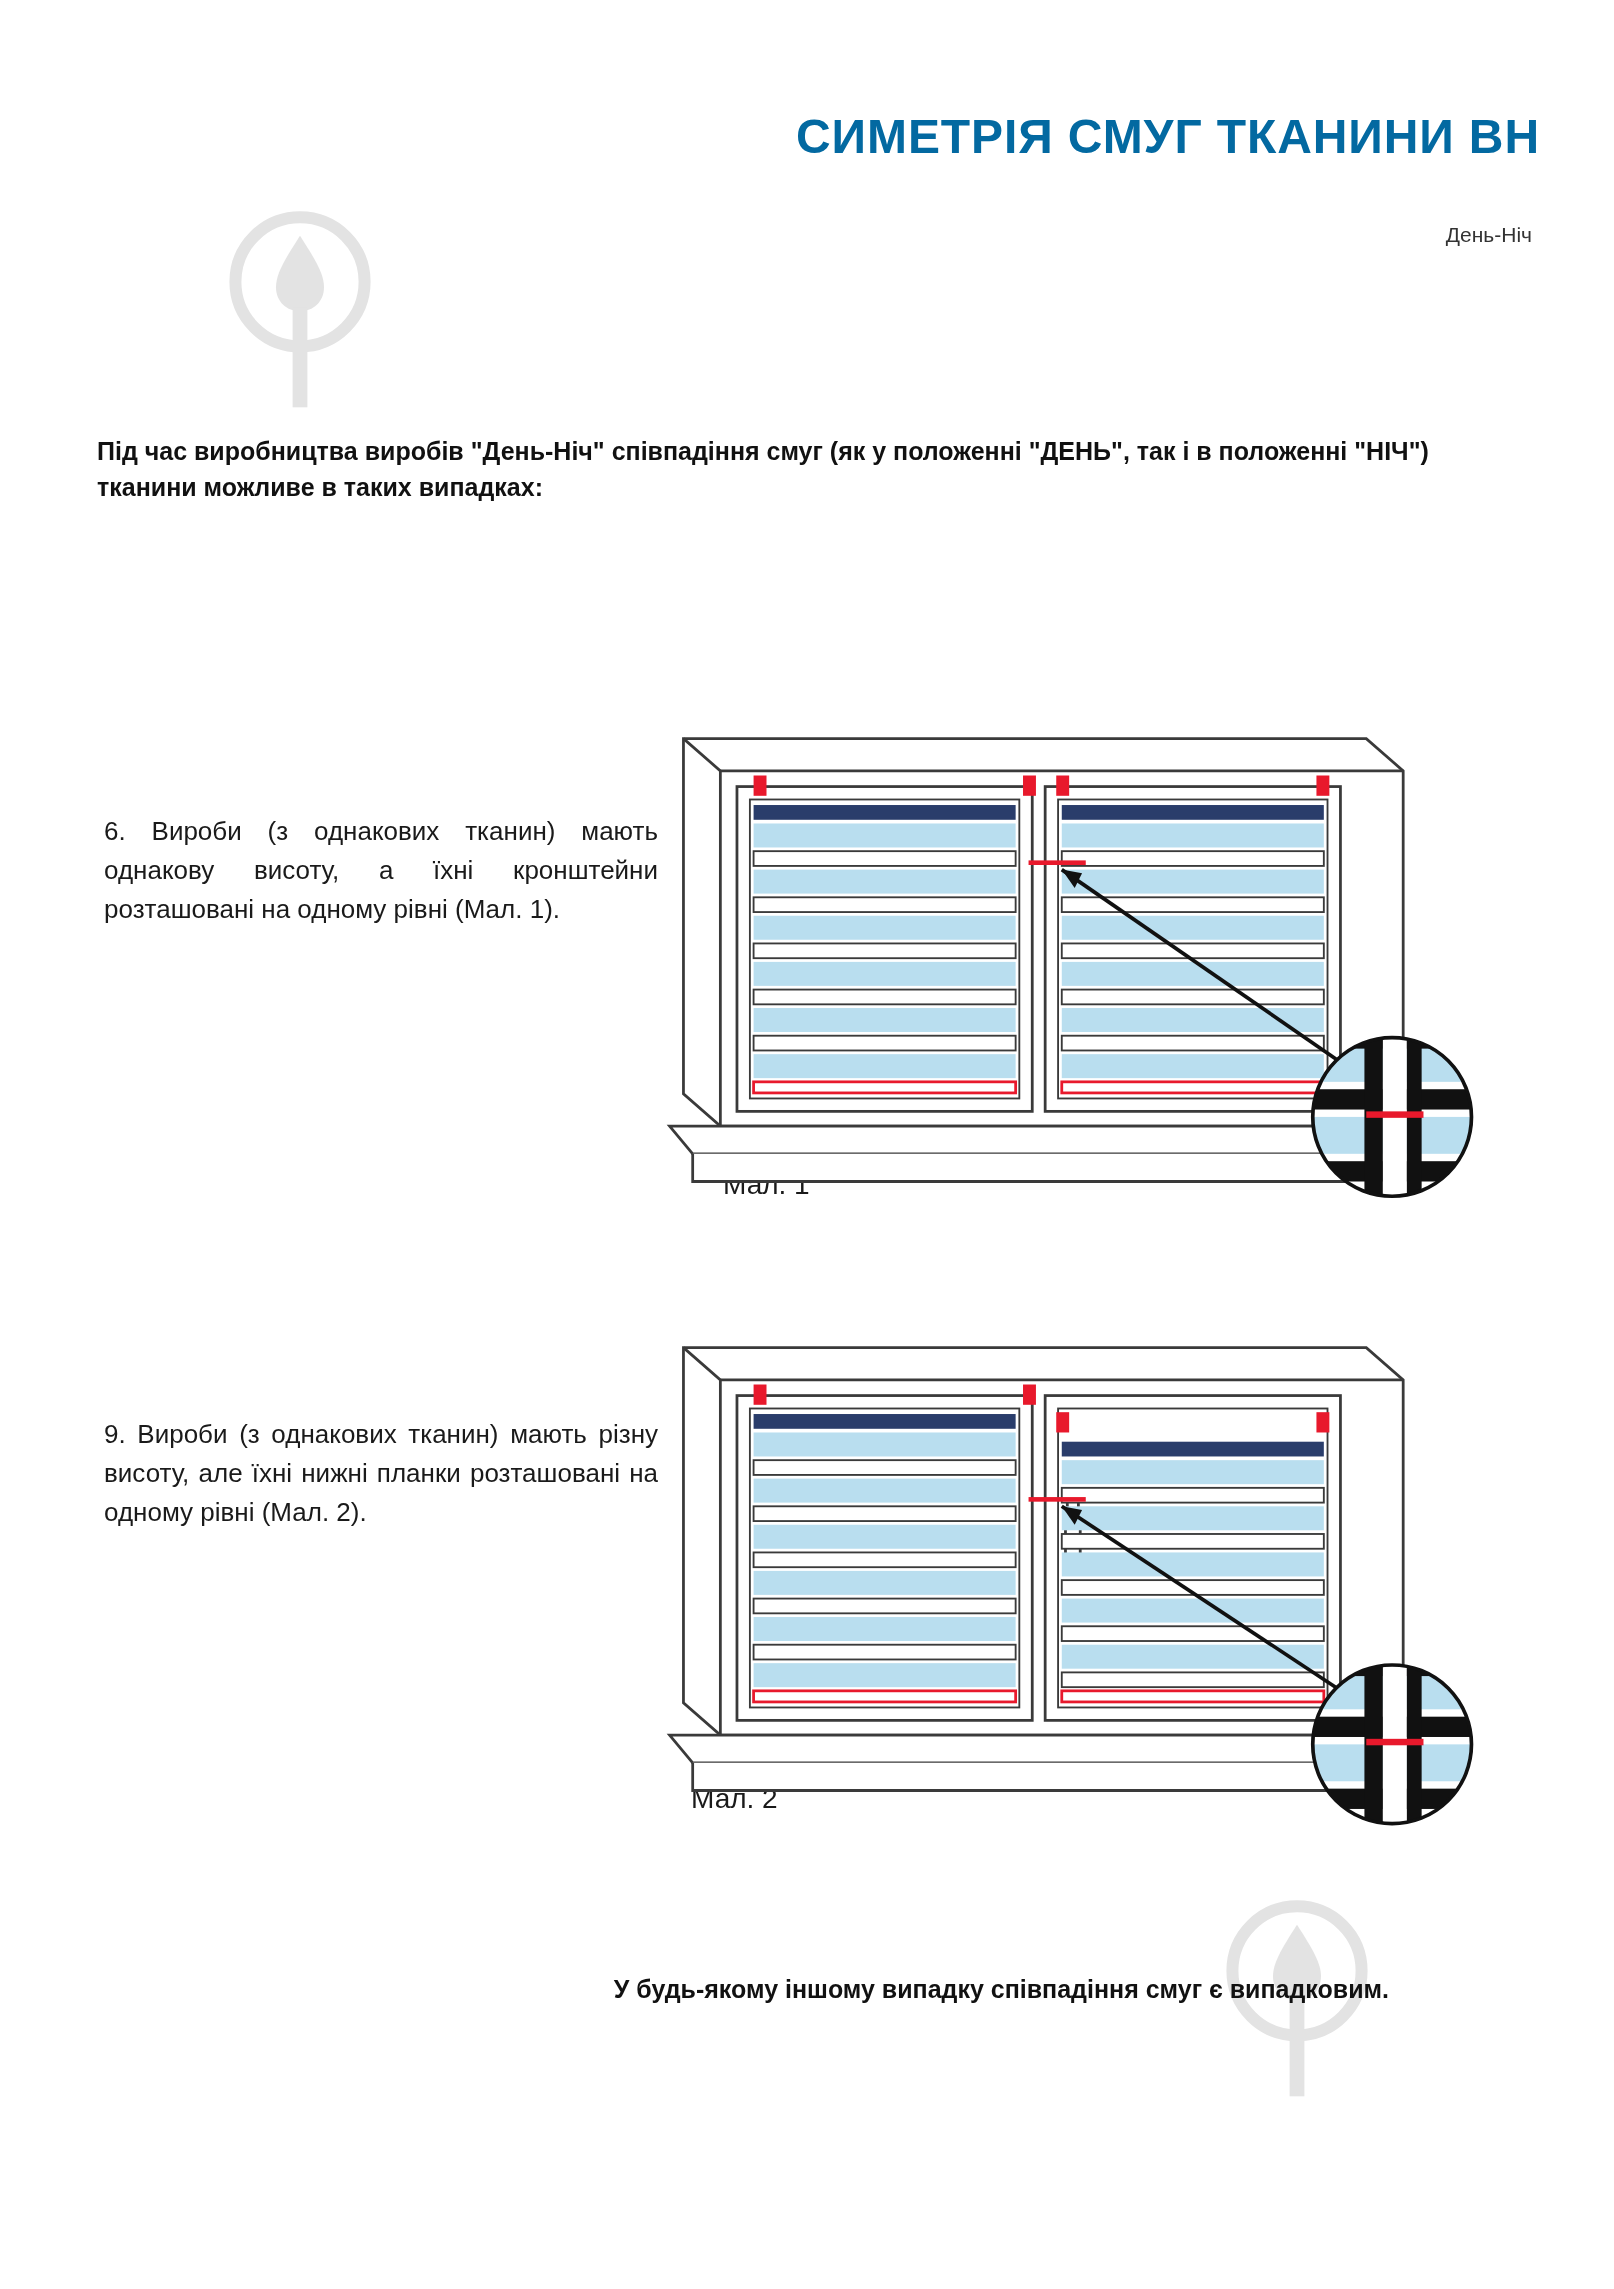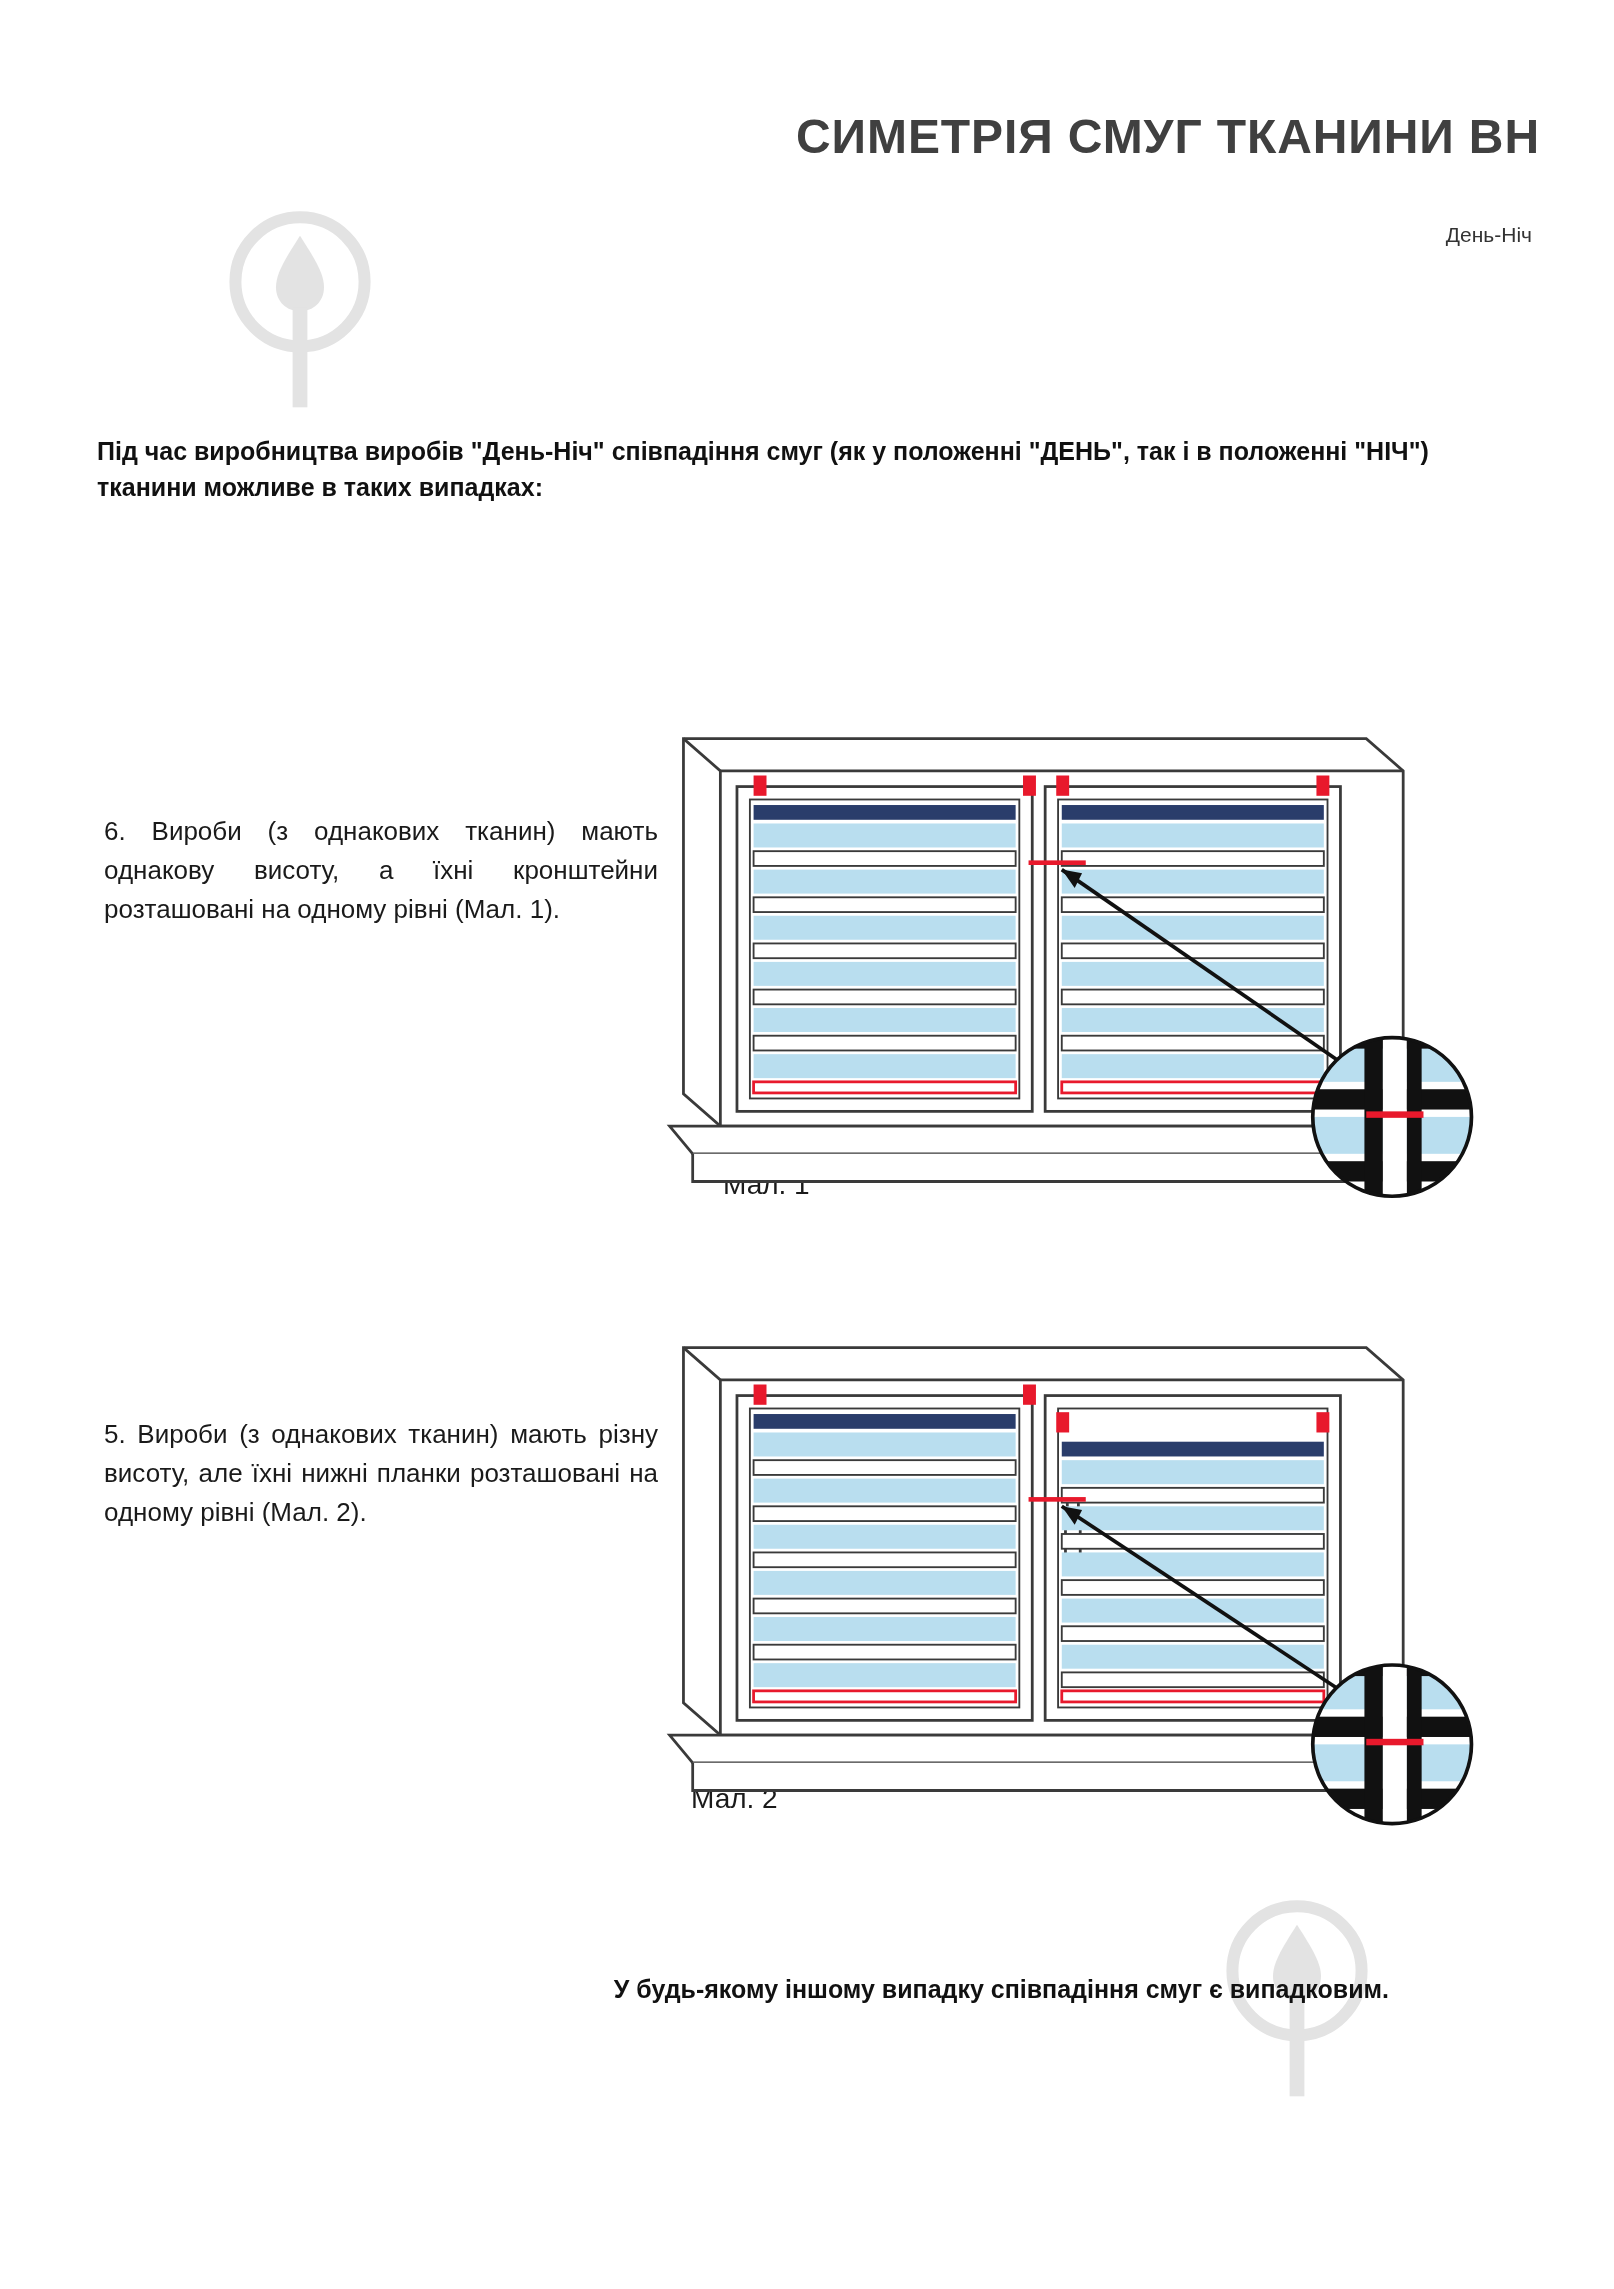--- a/index.html
+++ b/index.html
@@ -23,21 +23,21 @@
   }
 
   
   .page-title {
     position: absolute;
     right: 74px;
     top: 109px;
     font-size: 48px;
     font-weight: bold;
     letter-spacing: 0.9px;
-    color: #404040;
+    color: #0369a1;
     text-align: right;
     white-space: nowrap;
   }
   .page-subtitle {
     position: absolute;
     right: 82px;
     top: 223px;
     font-size: 21px;
     color: #333333;
     text-align: left;
@@ -203,21 +203,21 @@
         <rect x="758" y="342" width="20" height="176" fill="#111111"></rect>
         <rect x="778" y="342" width="26" height="176" fill="#ffffff"></rect>
         <rect x="804" y="342" width="16" height="176" fill="#111111"></rect>
         <rect x="760" y="424" width="62" height="7" fill="#e8192c"></rect>
       </g>
       <circle cx="788" cy="430" r="86" fill="none" stroke="#111111" stroke-width="4"></circle>
     </g>
   </svg>
 </div>
 
-<div class="para para-2">5. Вироби (з однакових тканин) мають різну висоту, але їхні нижні планки розташовані на одному рівні (Мал. 2).</div>
+<div class="para para-2">9. Вироби (з однакових тканин) мають різну висоту, але їхні нижні планки розташовані на одному рівні (Мал. 2).</div>
 <div class="fig-caption cap-2">Мал. 2</div>
 
 <div class="figure fig-2">
   <svg width="812" height="517" viewBox="0 0 880 560">
 
     <path d="M20 20 L760 20 L800 55 L800 440 L60 440 L20 405 Z" fill="#ffffff" stroke="#3a3a3a" stroke-width="3"></path>
     <path d="M20 20 L60 55 L60 440" fill="none" stroke="#3a3a3a" stroke-width="3"></path>
     <path d="M60 55 L800 55" fill="none" stroke="#3a3a3a" stroke-width="3"></path>
 
     <path d="M5 440 L815 440 L800 470 L30 470 Z" fill="#ffffff" stroke="#3a3a3a" stroke-width="3"></path>

